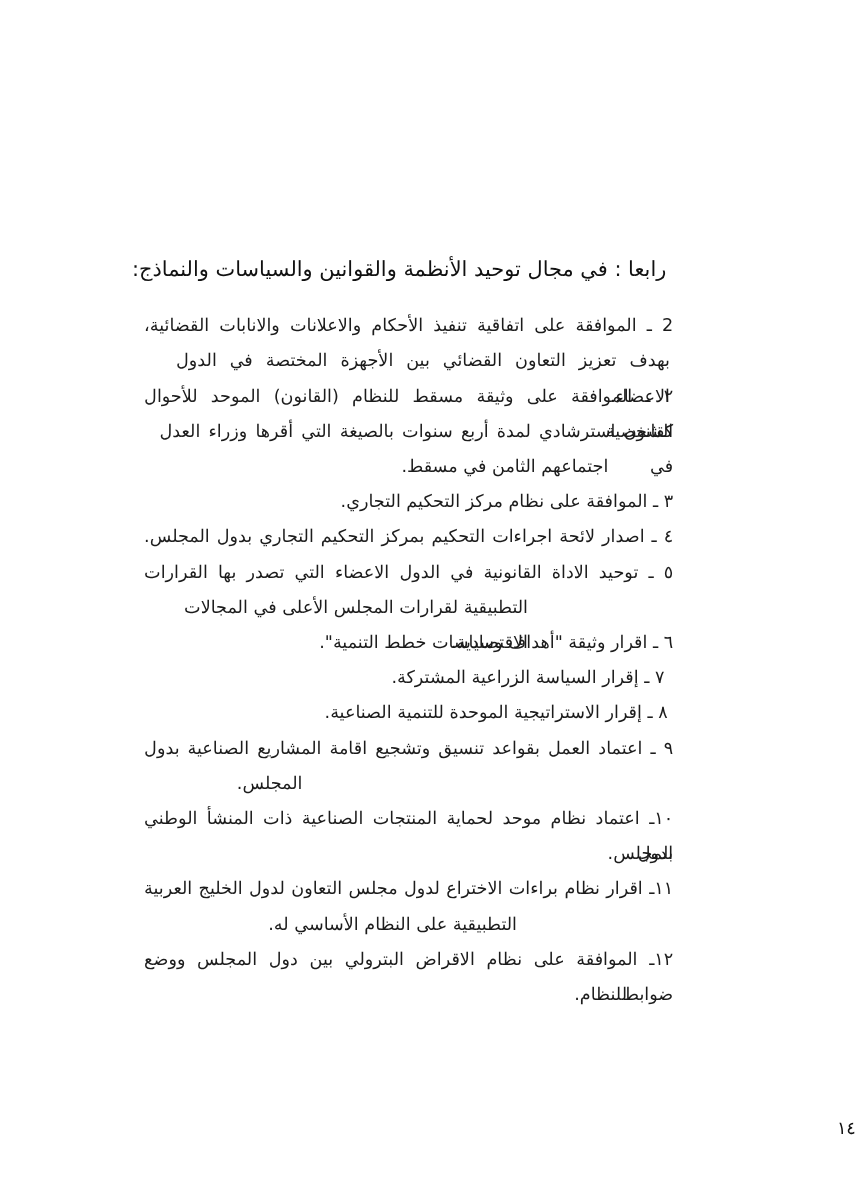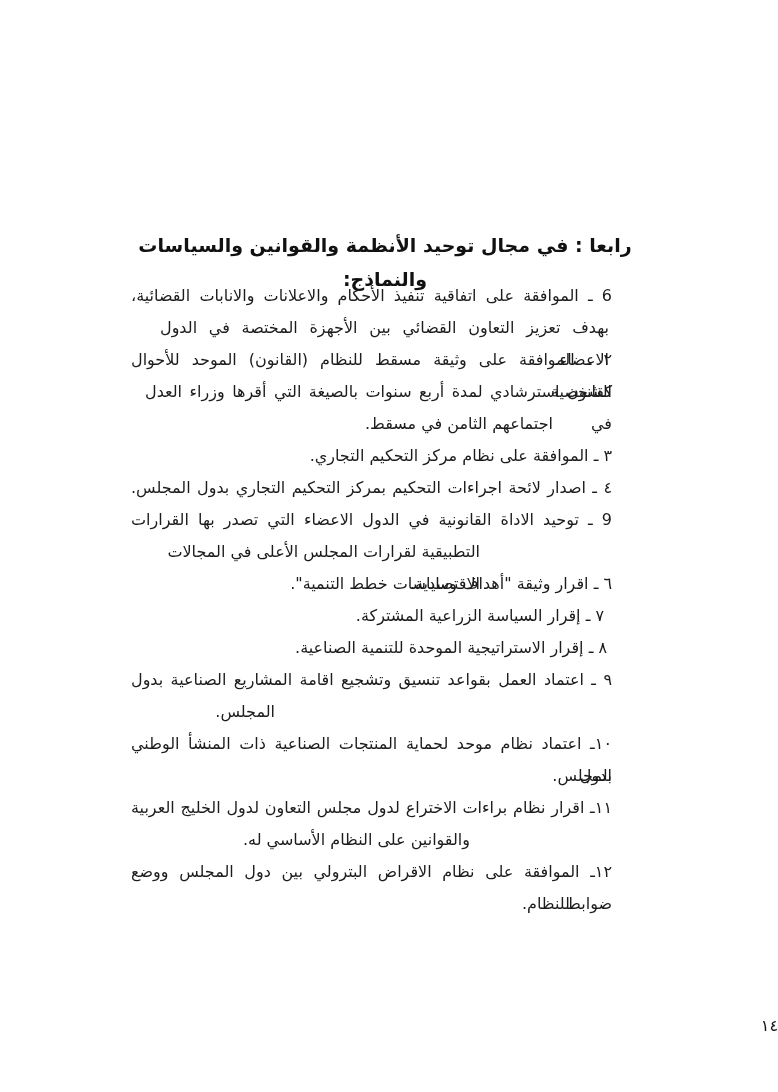--- a/index.html
+++ b/index.html
@@ -17,23 +17,23 @@
     height: 1092px;
     background: #ffffff;
     color: #1c1c1c;
   }
   .heading {
     position: absolute;
     top: 228px;
     right: 128px;
     left: 120px;
     direction: rtl;
-    text-align: center;
+    text-align: left;
     font-size: 19px;
-    font-weight: bold;
+    font-weight: normal;
     line-height: 34px;
     color: #111111;
   }
   .content {
     position: absolute;
     top: 280px;
     left: 131px;
     width: 481px; 
     direction: rtl;
   }
@@ -66,48 +66,48 @@
 </style>
 </head>
 <body>
 
 <div class="page">
 
   <div class="heading">رابعا : في مجال توحيد الأنظمة والقوانين والسياسات والنماذج:</div>
 
   <div class="content">
 
-    <div class="line just">6 ـ الموافقة على اتفاقية تنفيذ الأحكام والاعلانات والانابات القضائية،</div>
+    <div class="line just">2 ـ الموافقة على اتفاقية تنفيذ الأحكام والاعلانات والانابات القضائية،</div>
     <div class="line just" style="margin-right:3px;margin-left:29px">بهدف تعزيز التعاون القضائي بين الأجهزة المختصة في الدول الاعضاء.</div>
 
     <div class="line just">٢ ـ الموافقة على وثيقة مسقط للنظام (القانون) الموحد للأحوال الشخصية</div>
     <div class="line just" style="margin-left:14px">كقانون استرشادي لمدة أربع سنوات بالصيغة التي أقرها وزراء العدل في</div>
     <div class="line r" style="margin-right:59px">اجتماعهم الثامن في مسقط.</div>
 
     <div class="line r">٣ ـ الموافقة على نظام مركز التحكيم التجاري.</div>
 
     <div class="line just" style="">٤ ـ اصدار لائحة اجراءات التحكيم بمركز التحكيم التجاري بدول المجلس.</div>
 
-    <div class="line just">9 ـ توحيد الاداة القانونية في الدول الاعضاء التي تصدر بها القرارات</div>
+    <div class="line just">٥ ـ توحيد الاداة القانونية في الدول الاعضاء التي تصدر بها القرارات</div>
     <div class="line r" style="margin-right:132px">التطبيقية لقرارات المجلس الأعلى في المجالات الاقتصادية.</div>
 
     <div class="line r">٦ ـ اقرار وثيقة "أهداف وسياسات خطط التنمية".</div>
 
     <div class="line r" style="margin-right:8px">٧ ـ إقرار السياسة الزراعية المشتركة.</div>
 
     <div class="line r" style="margin-right:5px">٨ ـ إقرار الاستراتيجية الموحدة للتنمية الصناعية.</div>
 
     <div class="line just">٩ ـ اعتماد العمل بقواعد تنسيق وتشجيع اقامة المشاريع الصناعية بدول</div>
     <div class="line r" style="margin-right:337px">المجلس.</div>
 
     <div class="line just">١٠ـ اعتماد نظام موحد لحماية المنتجات الصناعية ذات المنشأ الوطني بدول</div>
     <div class="line r">المجلس.</div>
 
     <div class="line just">١١ـ اقرار نظام براءات الاختراع لدول مجلس التعاون لدول الخليج العربية</div>
-    <div class="line r" style="margin-right:142px">والقوانين على النظام الأساسي له.</div>
+    <div class="line r" style="margin-right:142px">التطبيقية على النظام الأساسي له.</div>
 
     <div class="line just">١٢ـ الموافقة على نظام الاقراض البترولي بين دول المجلس ووضع ضوابط</div>
     <div class="line r" style="margin-right:42px">للنظام.</div>
 
   </div>
 
   <div class="pagenum">١٤</div>
 
 </div>
 

